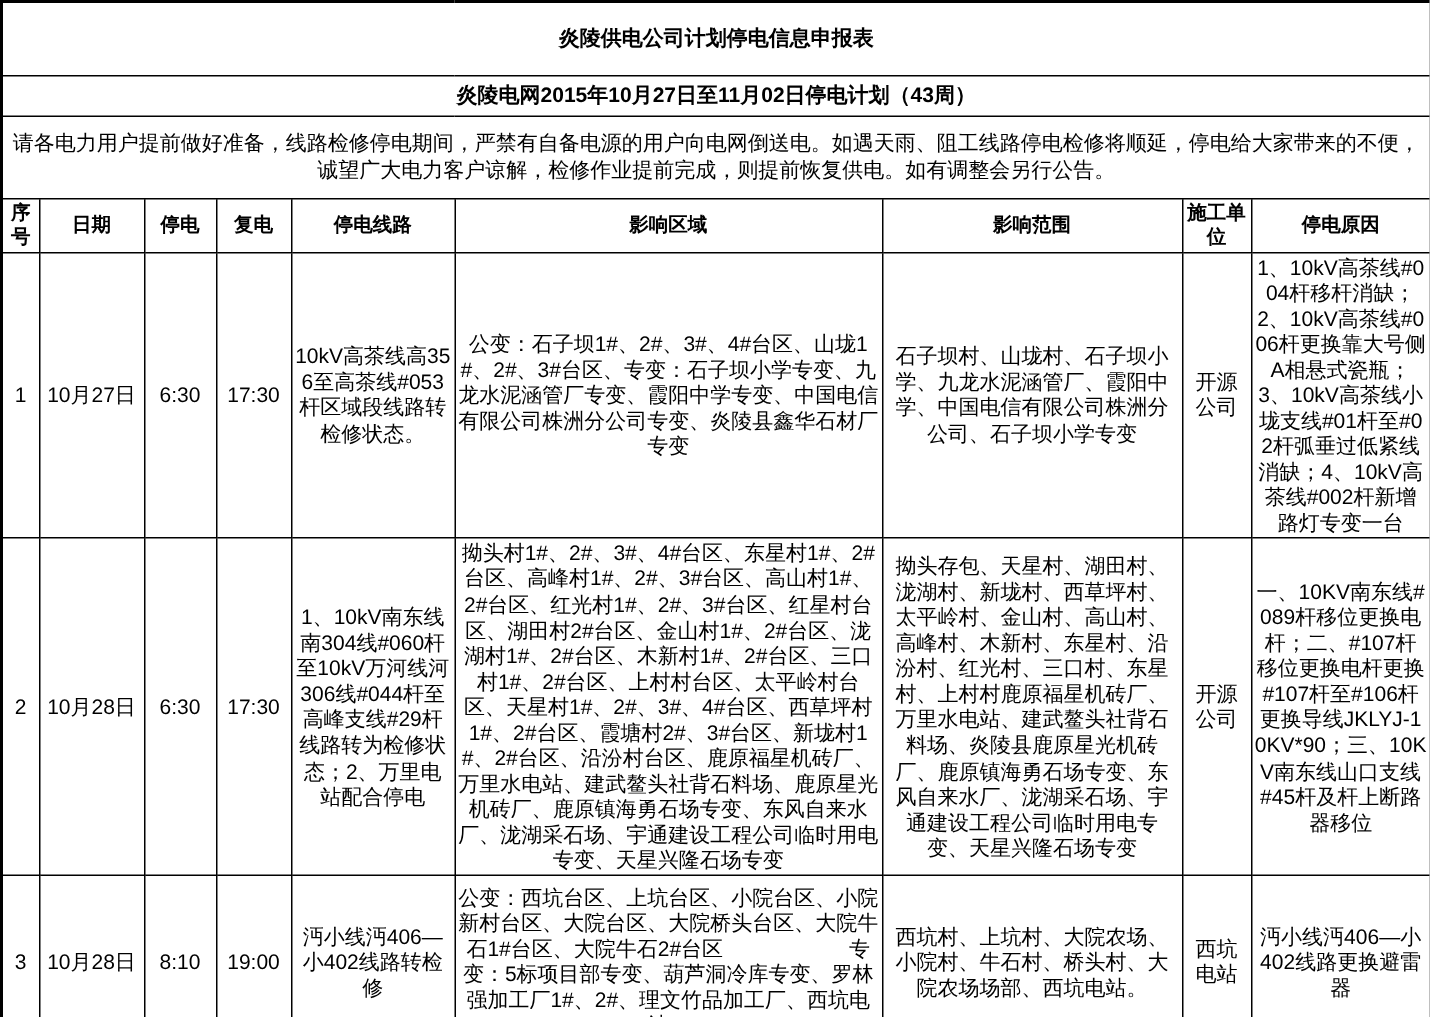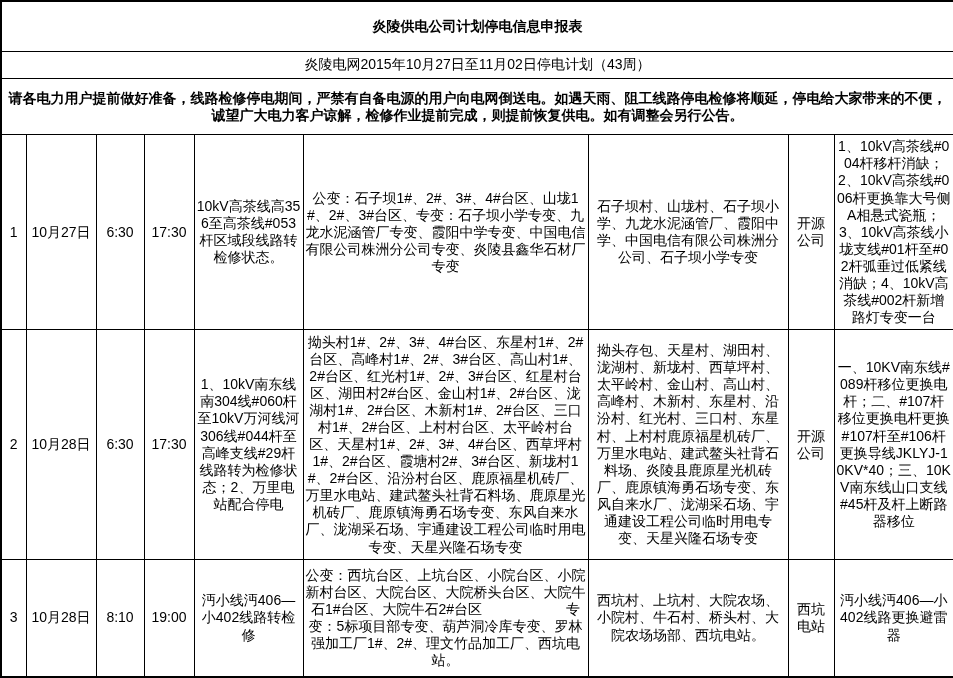--- a/index.html
+++ b/index.html
@@ -9,22 +9,22 @@
     border:2px solid #000;
   }
   .sheet td,.sheet th{
     border:1px solid #000;
     text-align:center;vertical-align:middle;
     padding:1px 2px;
     font-size:14px;line-height:1.22;
     word-break:break-all;overflow:hidden;
   }
   .title-cell{font-size:17px;font-weight:bold;}
-  .subtitle-cell{font-size:13.5px;font-weight:normal;margin-left:25px;}
-  .notice-cell{font-size:13.5px;font-weight:bold;padding:2px 6px;}
+  .subtitle-cell{font-size:13.5px;font-weight:bold;margin-left:25px;}
+  .notice-cell{font-size:13.5px;font-weight:normal;padding:2px 6px;}
   .sheet th{font-size:13px;font-weight:bold;}
   .c-line,.c-area,.c-scope,.c-reason{padding:0 3px;margin-left:28px;}
 </style>
 </head>
 <body>
 
 <table class="sheet">
   <colgroup>
     <col style="width:25px">
       <col style="width:70px">
@@ -41,20 +41,31 @@
       <tr style="height:49px">
     <td class="title-cell" colspan="9">炎陵供电公司计划停电信息申报表</td>
   </tr>
   <tr style="height:27px">
     <td class="subtitle-cell" colspan="9">炎陵电网2015年10月27日至11月02日停电计划（43周）</td>
   </tr>
   <tr style="height:55px">
     <td class="notice-cell" colspan="9">请各电力用户提前做好准备，线路检修停电期间，严禁有自备电源的用户向电网倒送电。如遇天雨、阻工线路停电检修将顺延，停电给大家带来的不便，诚望广大电力客户谅解，检修作业提前完成，则提前恢复供电。如有调整会另行公告。</td>
   </tr>
 
+  <tr style="height:36px">
+    <th>序号</th>
+    <th>日期</th>
+    <th>停电</th>
+    <th>复电</th>
+    <th>停电线路</th>
+    <th>影响区域</th>
+    <th>影响范围</th>
+    <th>施工单位</th>
+    <th>停电原因</th>
+  </tr>
 
   <tr style="height:184px">
     <td class="c-seq">1</td>
     <td class="c-date">10月27日</td>
     <td class="c-off">6:30</td>
     <td class="c-on">17:30</td>
     <td class="c-line">10kV高茶线高356至高茶线#053杆区域段线路转检修状态。</td>
     <td class="c-area">公变：石子坝1#、2#、3#、4#台区、山垅1#、2#、3#台区、专变：石子坝小学专变、九龙水泥涵管厂专变、霞阳中学专变、中国电信有限公司株洲分公司专变、炎陵县鑫华石材厂专变</td>
     <td class="c-scope">石子坝村、山垅村、石子坝小学、九龙水泥涵管厂、霞阳中学、中国电信有限公司株洲分公司、石子坝小学专变</td>
     <td class="c-unit">开源公司</td>
@@ -63,21 +74,21 @@
 
   <tr style="height:212px">
     <td class="c-seq">2</td>
     <td class="c-date">10月28日</td>
     <td class="c-off">6:30</td>
     <td class="c-on">17:30</td>
     <td class="c-line">1、10kV南东线南304线#060杆至10kV万河线河306线#044杆至高峰支线#29杆线路转为检修状态；2、万里电站配合停电</td>
     <td class="c-area">拗头村1#、2#、3#、4#台区、东星村1#、2#台区、高峰村1#、2#、3#台区、高山村1#、2#台区、红光村1#、2#、3#台区、红星村台区、湖田村2#台区、金山村1#、2#台区、泷湖村1#、2#台区、木新村1#、2#台区、三口村1#、2#台区、上村村台区、太平岭村台区、天星村1#、2#、3#、4#台区、西草坪村1#、2#台区、霞塘村2#、3#台区、新垅村1#、2#台区、沿汾村台区、鹿原福星机砖厂、万里水电站、建武鳌头社背石料场、鹿原星光机砖厂、鹿原镇海勇石场专变、东风自来水厂、泷湖采石场、宇通建设工程公司临时用电专变、天星兴隆石场专变</td>
     <td class="c-scope">拗头存包、天星村、湖田村、泷湖村、新垅村、西草坪村、太平岭村、金山村、高山村、高峰村、木新村、东星村、沿汾村、红光村、三口村、东星村、上村村鹿原福星机砖厂、万里水电站、建武鳌头社背石料场、炎陵县鹿原星光机砖厂、鹿原镇海勇石场专变、东风自来水厂、泷湖采石场、宇通建设工程公司临时用电专变、天星兴隆石场专变</td>
     <td class="c-unit">开源公司</td>
-    <td class="c-reason">一、10KV南东线#089杆移位更换电杆；二、#107杆移位更换电杆更换#107杆至#106杆更换导线JKLYJ-10KV*40；三、10KV南东线山口支线#45杆及杆上断路器移位</td>
+    <td class="c-reason">一、10KV南东线#089杆移位更换电杆；二、#107杆移位更换电杆更换#107杆至#106杆更换导线JKLYJ-10KV*90；三、10KV南东线山口支线#45杆及杆上断路器移位</td>
   </tr>
 
   <tr style="height:115px">
     <td class="c-seq">3</td>
     <td class="c-date">10月28日</td>
     <td class="c-off">8:10</td>
     <td class="c-on">19:00</td>
     <td class="c-line">沔小线沔406—小402线路转检修</td>
     <td class="c-area">公变：西坑台区、上坑台区、小院台区、小院新村台区、大院台区、大院桥头台区、大院牛石1#台区、大院牛石2#台区　　　　　　专变：5标项目部专变、葫芦洞冷库专变、罗林强加工厂1#、2#、理文竹品加工厂、西坑电站。</td>
     <td class="c-scope">西坑村、上坑村、大院农场、小院村、牛石村、桥头村、大院农场场部、西坑电站。</td>

